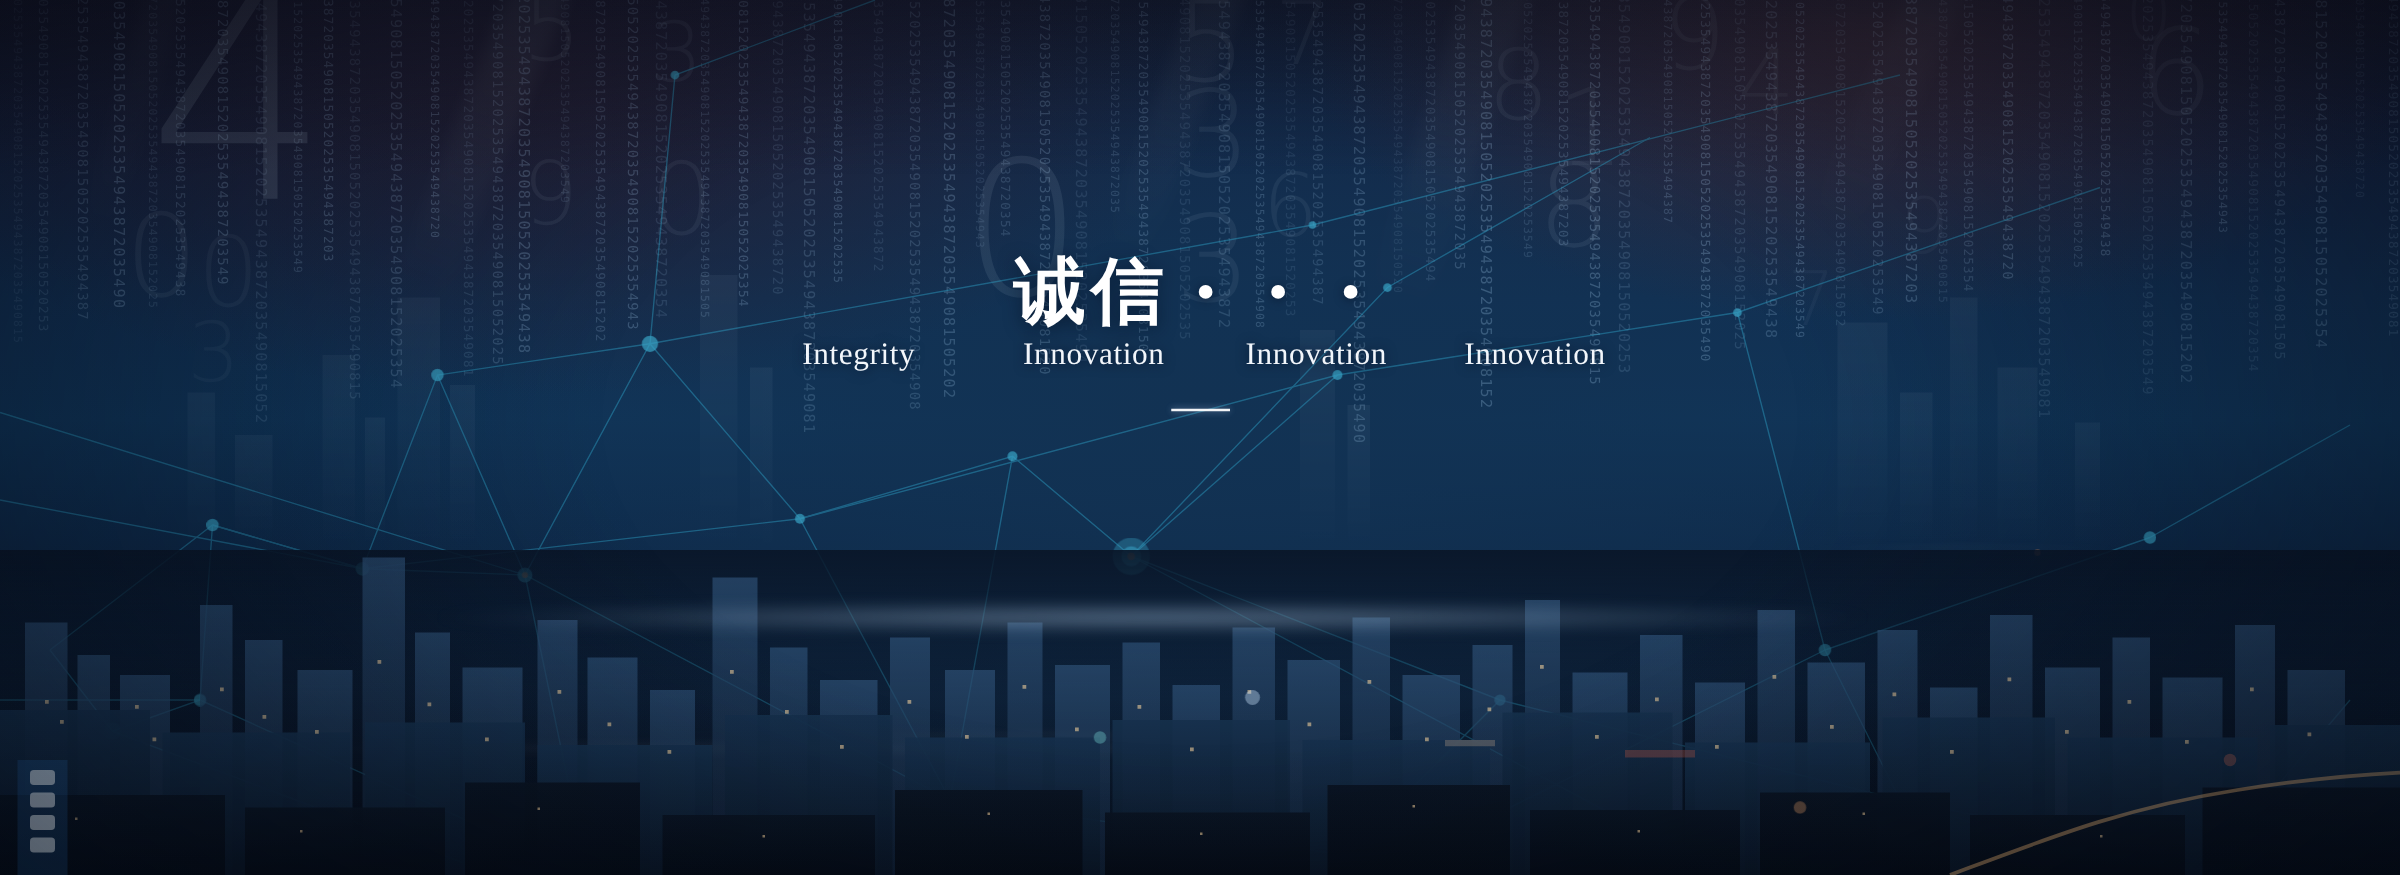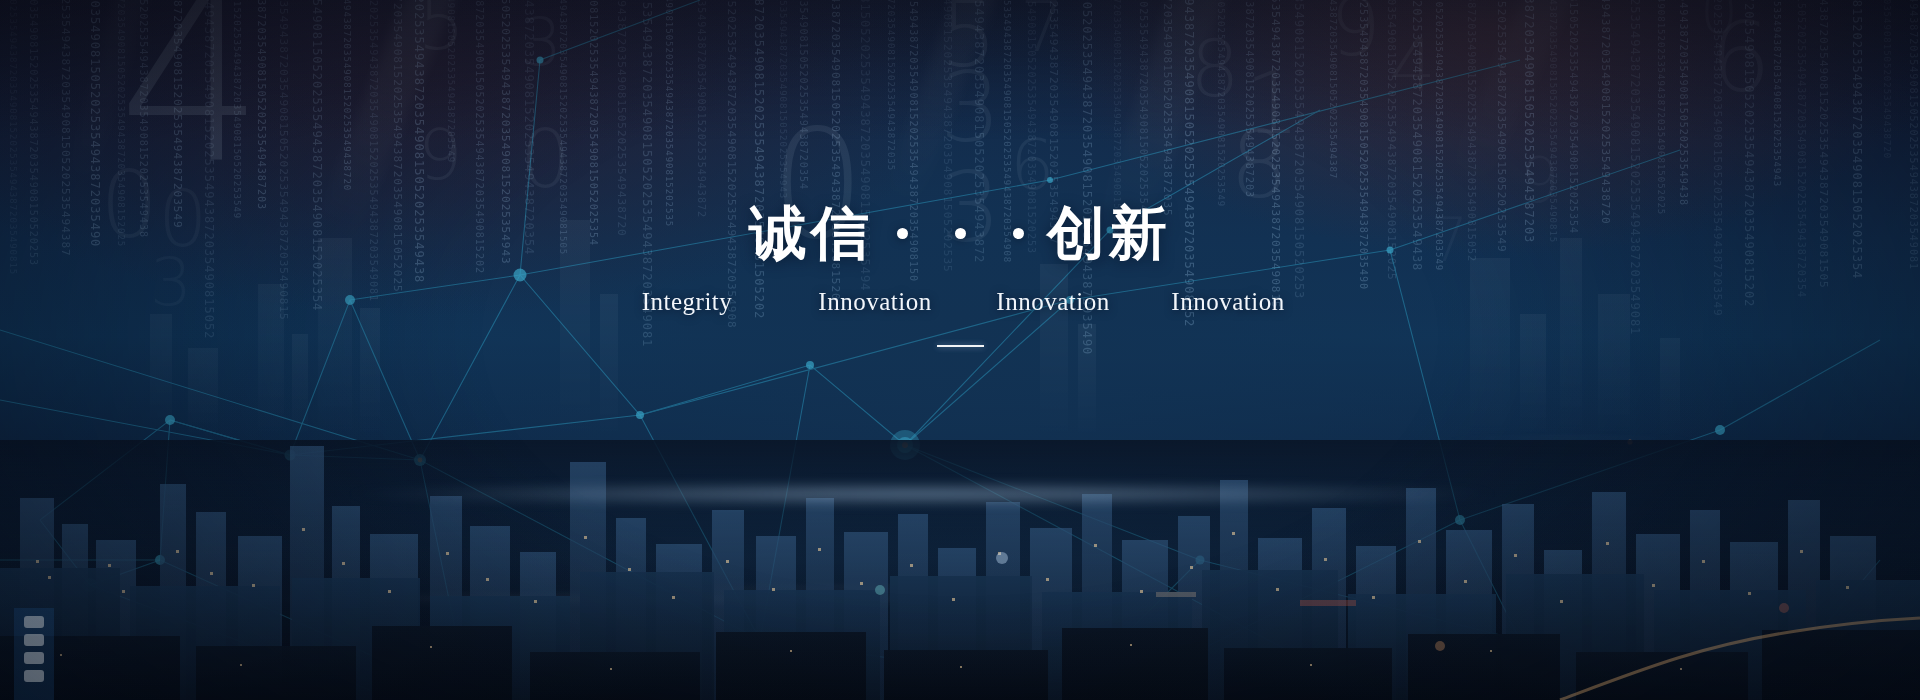--- a/index.html
+++ b/index.html
@@ -143,21 +143,21 @@
     width:11px; height:11px;
     border-radius:50%;
     background:#ffffff;
     box-shadow:0 1px 8px rgba(6,18,38,.6);
   }
 
   .subline {
     display:flex;
     justify-content:center;
     align-items:flex-start;
-    margin-top:18px;
+    margin-top:0;
   }
   .sub-word {
     font-family:"Liberation Serif", serif;
     font-size:25px;
     font-weight:400;
     color:#f2f6fb;
     letter-spacing:.5px;
     text-shadow:0 1px 9px rgba(6,18,38,.7);
     white-space:nowrap;
     text-align:center;
@@ -559,21 +559,20 @@
       <span class="hl-word">诚信</span>
       <span class="hl-dot">
           <i></i>
         </span>
       <span class="hl-dot">
           <i></i>
         </span>
       <span class="hl-dot">
           <i></i>
         </span>
-      <span class="hl-word">创新</span>
     </div>
 
     <div class="subline">
       <span class="sub-word w0">Integrity</span>
       <span class="sub-word w1">Innovation</span>
       <span class="sub-word w2">Innovation</span>
       <span class="sub-word w3">Innovation</span>
     </div>
 
     <div class="divider"></div>

